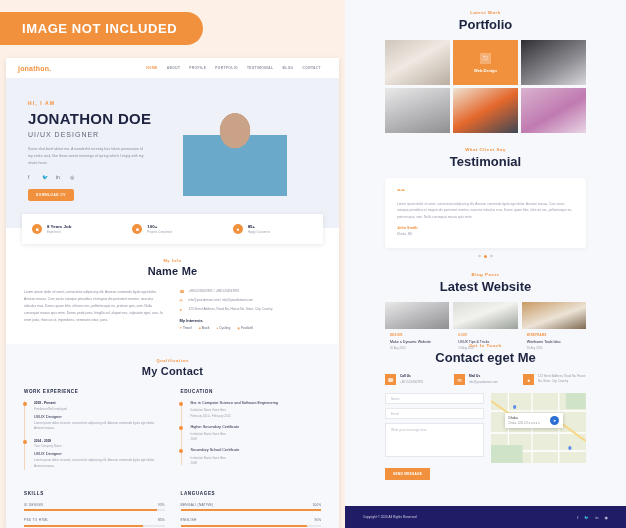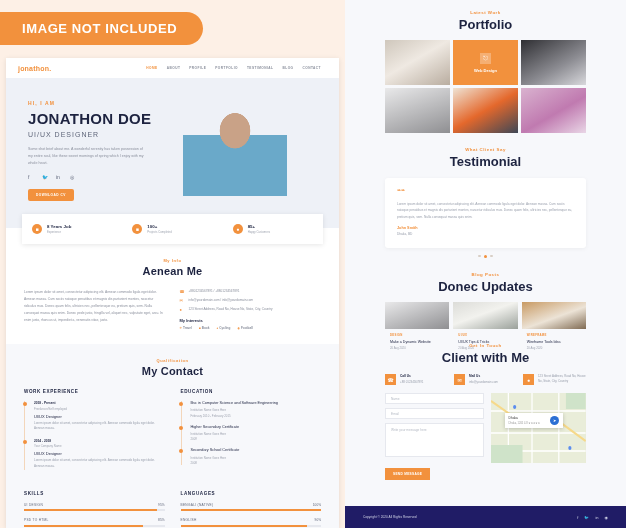--- a/index.html
+++ b/index.html
@@ -272,21 +272,21 @@
           <div class="stat-ic">●</div>
           <div>
             <div class="stat-num">85+</div>
             <div class="stat-lbl">Happy Customers</div>
           </div>
         </div>
       </div>
 
       <div class="sec">
         <div class="eyebrow">My Info</div>
-        <div class="sec-title">Aenean Me</div>
+        <div class="sec-title">Name Me</div>
         <div class="about-cols">
           <div class="about-text">Lorem ipsum dolor sit amet, consectetur adipiscing elit. Aenean commodo ligula eget dolor. Aenean massa. Cum sociis natoque penatibus et magnis dis parturient montes, nascetur ridiculus mus. Donec quam felis, ultricies nec, pellentesque eu, pretium quis, sem. Nulla consequat massa quis enim. Donec pede justo, fringilla vel, aliquet nec, vulputate eget, arcu. In enim justo, rhoncus ut, imperdiet a, venenatis vitae, justo.</div>
           <div class="about-info">
             <div class="info-row">
               <i class="info-ic">☎</i>
               <div class="info-tx">+8801234567891 / +8801234567891</div>
             </div>
             <div class="info-row">
               <i class="info-ic">✉</i>
               <div class="info-tx">info@yourdomain.com / info@yourdomain.com</div>
@@ -445,21 +445,21 @@
       </div>
       <div class="dots">
         <i></i>
         <i class="on"></i>
         <i></i>
       </div>
     </div>
 
     <div class="rsec" style="padding-top:14px">
       <div class="r-eyebrow">Blog Posts</div>
-      <div class="r-title">Donec Updates</div>
+      <div class="r-title">Latest Website</div>
       <div class="bl-grid">
         <div class="bl-card">
           <div class="bl-img ph ph-f"></div>
           <div class="bl-body">
             <div class="bl-cat">DESIGN</div>
             <div class="bl-title">Make a Dynamic Website</div>
             <div class="bl-date">20 Aug 2020</div>
           </div>
         </div>
         <div class="bl-card">
@@ -476,21 +476,21 @@
             <div class="bl-cat">WIREFRAME</div>
             <div class="bl-title">Wireframe Tools Idea</div>
             <div class="bl-date">20 Aug 2020</div>
           </div>
         </div>
       </div>
     </div>
 
     <div class="rsec" style="padding-top:14px">
       <div class="r-eyebrow">Get In Touch</div>
-      <div class="r-title">Client with Me</div>
+      <div class="r-title">Contact eget Me</div>
       <div class="ct-row">
         <div class="ct-item">
           <div class="ct-ic">☎</div>
           <div>
             <div class="ct-lbl">Call Us</div>
             <div class="ct-val">+88 01234567891</div>
           </div>
         </div>
         <div class="ct-item">
           <div class="ct-ic">✉</div>

